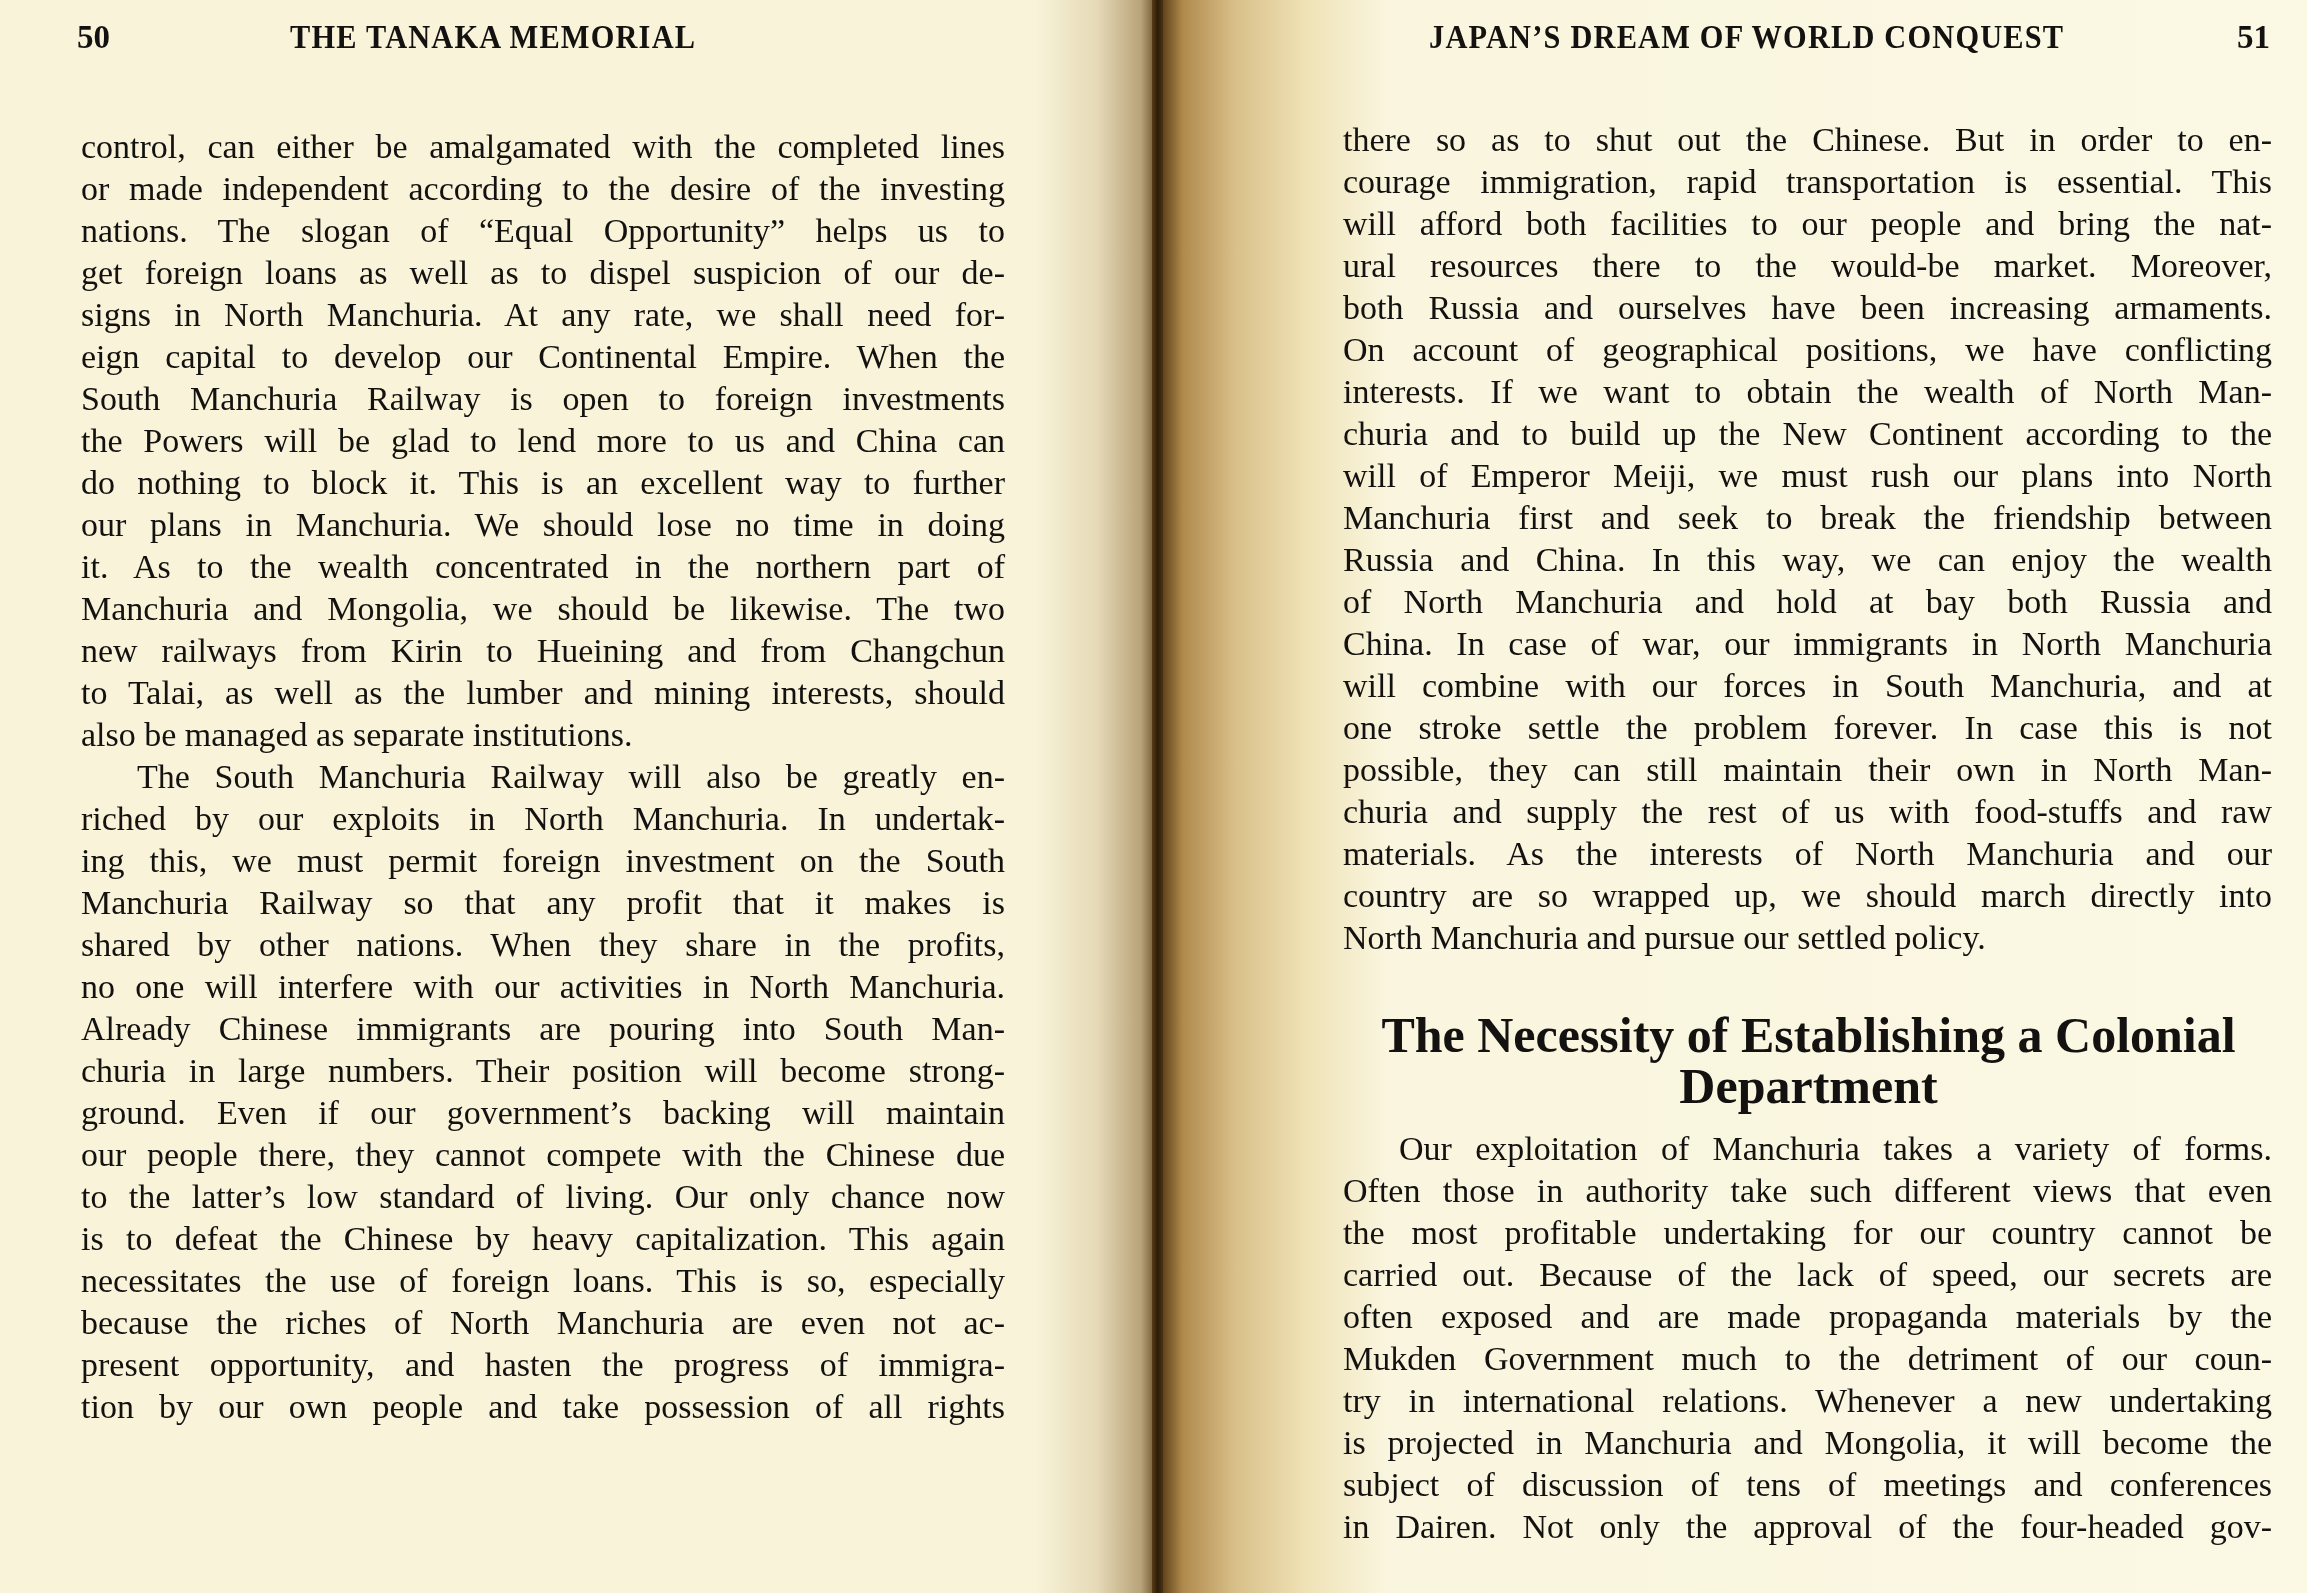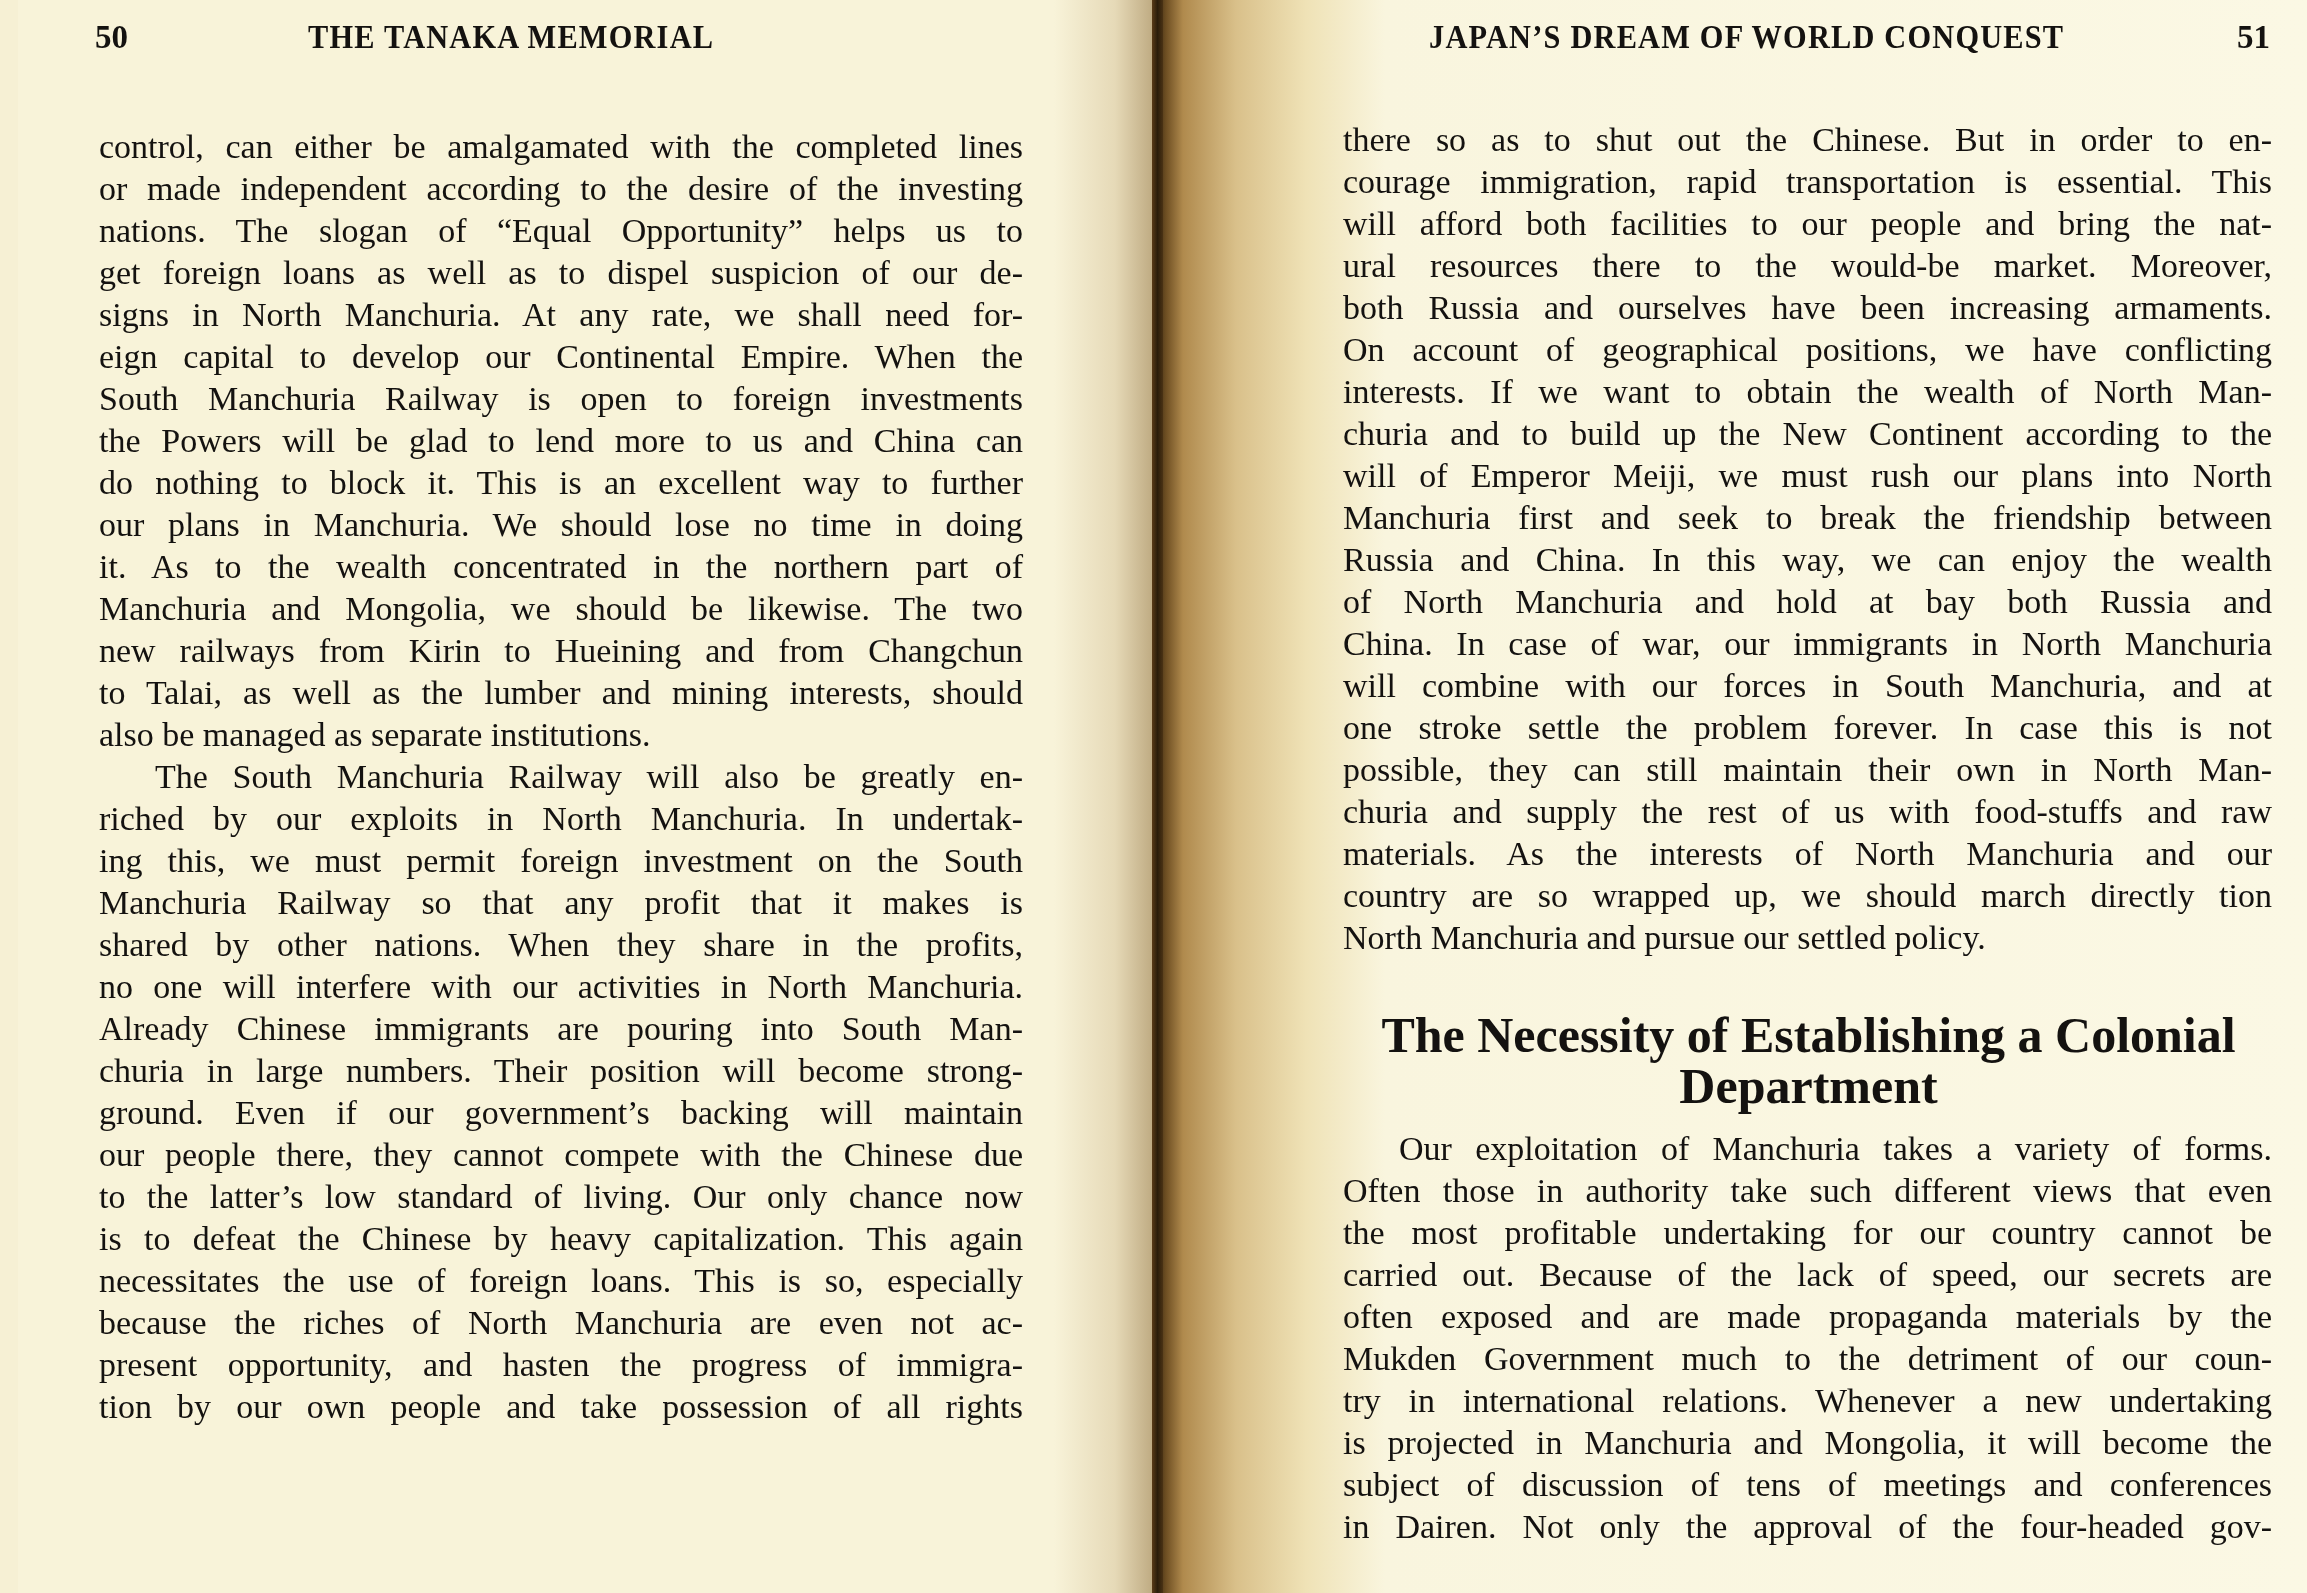--- a/index.html
+++ b/index.html
@@ -12,21 +12,20 @@
   }
   .spread { position: absolute; inset: 0; }
   .page {
     position: absolute; top: 0; bottom: 0;
   }
   .page-left {
     left: 0; width: 1157px;
     background:
       linear-gradient(to right, rgba(255,255,255,0) 0, rgba(255,255,255,0) 1036px, rgba(196,170,120,0.35) 1097px, rgba(150,120,70,0.65) 1141px, rgba(90,60,25,0.9) 1157px),
       #f8f3d9;
-    margin-left: 18px;
   }
   .page-right {
     left: 1157px; right: 0;
     background:
       linear-gradient(to right, #3b2a12 0, #6d4e22 8.8px, #b08a4d 26px, #d9c08a 79px, #efe2b6 149px, #f9f5de 228px, #fbf8e4 100%);
   }
   .spine {
     position: absolute; left: 1152px; top: 0; bottom: 0; width: 10.5px;
     background: linear-gradient(to right, #5a3c18, #2b1d0a 50%, #4a3214);
   }
@@ -117,21 +116,21 @@
       <span class="line">will of Emperor Meiji, we must rush our plans into North</span>
       <span class="line">Manchuria first and seek to break the friendship between</span>
       <span class="line">Russia and China.  In this way, we can enjoy the wealth</span>
       <span class="line">of North Manchuria and hold at bay both Russia and</span>
       <span class="line">China.  In case of war, our immigrants in North Manchuria</span>
       <span class="line">will combine with our forces in South Manchuria, and at</span>
       <span class="line">one stroke settle the problem forever.  In case this is not</span>
       <span class="line">possible, they can still maintain their own in North Man-</span>
       <span class="line">churia and supply the rest of us with food-stuffs and raw</span>
       <span class="line">materials.  As the interests of North Manchuria and our</span>
-      <span class="line">country are so wrapped up, we should march directly tion</span>
+      <span class="line">country are so wrapped up, we should march directly into</span>
       <span class="line last">North Manchuria and pursue our settled policy.</span>
     </div>
 
   <div class="section-heading" style="top:1010px;">
     <div>The Necessity of Establishing a Colonial</div>
     <div>Department</div>
   </div>
   <div class="body-text" id="right-section-body" style="left:1343px; top:1128px; width:929px;">
       <span class="line indent">Our exploitation of Manchuria takes a variety of forms.</span>
       <span class="line">Often those in authority take such different views that even</span>

